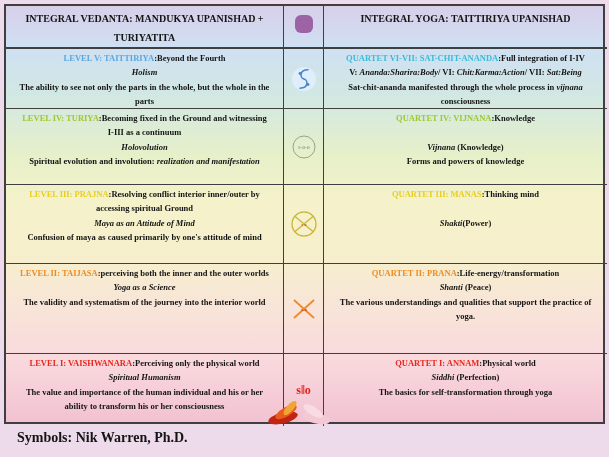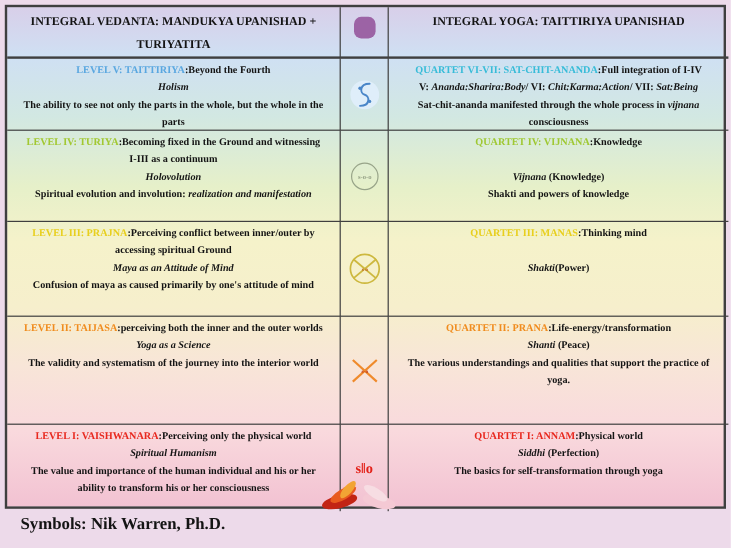--- a/index.html
+++ b/index.html
@@ -77,24 +77,24 @@
       <div class="cell mid">
         <svg width="26" height="26">
           <circle cx="13" cy="13" r="11" fill="none" stroke="#98a489" stroke-width="1"></circle>
           <text x="13" y="15" text-anchor="middle" font-size="5.5" fill="#98a489">s-o-o</text>
         </svg>
       </div>
       <div class="cell">
         <div class="line"><span style="color: rgb(159, 200, 50);">QUARTET IV: VIJNANA</span><span>:Knowledge</span></div>
         <div class="line">&nbsp;</div>
         <div class="line"><span class="it">Vijnana</span><span> (Knowledge)</span></div>
-        <div class="line"><span>Shakti and powers of knowledge</span></div>
+        <div class="line"><span>Forms and powers of knowledge</span></div>
       </div>
       <div class="cell">
-        <div class="line"><span style="color: rgb(232, 207, 30);">LEVEL III: PRAJNA</span><span>:Perceiving conflict between inner/outer by accessing spiritual Ground</span></div>
+        <div class="line"><span style="color: rgb(232, 207, 30);">LEVEL III: PRAJNA</span><span>:Resolving conflict interior inner/outer by accessing spiritual Ground</span></div>
         <div class="line"><span class="it">Maya as an Attitude of Mind</span></div>
         <div class="line"><span>Confusion of maya as caused primarily by one's attitude of mind</span></div>
       </div>
       <div class="cell mid">
         <svg width="28" height="28">
           <circle cx="14" cy="14" r="12" fill="none" stroke="#cdb83e" stroke-width="1.4"></circle>
           <line x1="4.5" y1="6" x2="23.5" y2="22" stroke="#cdb83e" stroke-width="1.5"></line>
           <line x1="23.5" y1="6" x2="4.5" y2="22" stroke="#cdb83e" stroke-width="1.5"></line>
           <text x="14" y="16" text-anchor="middle" font-size="4.5" fill="#c05a28">s o</text>
         </svg>

